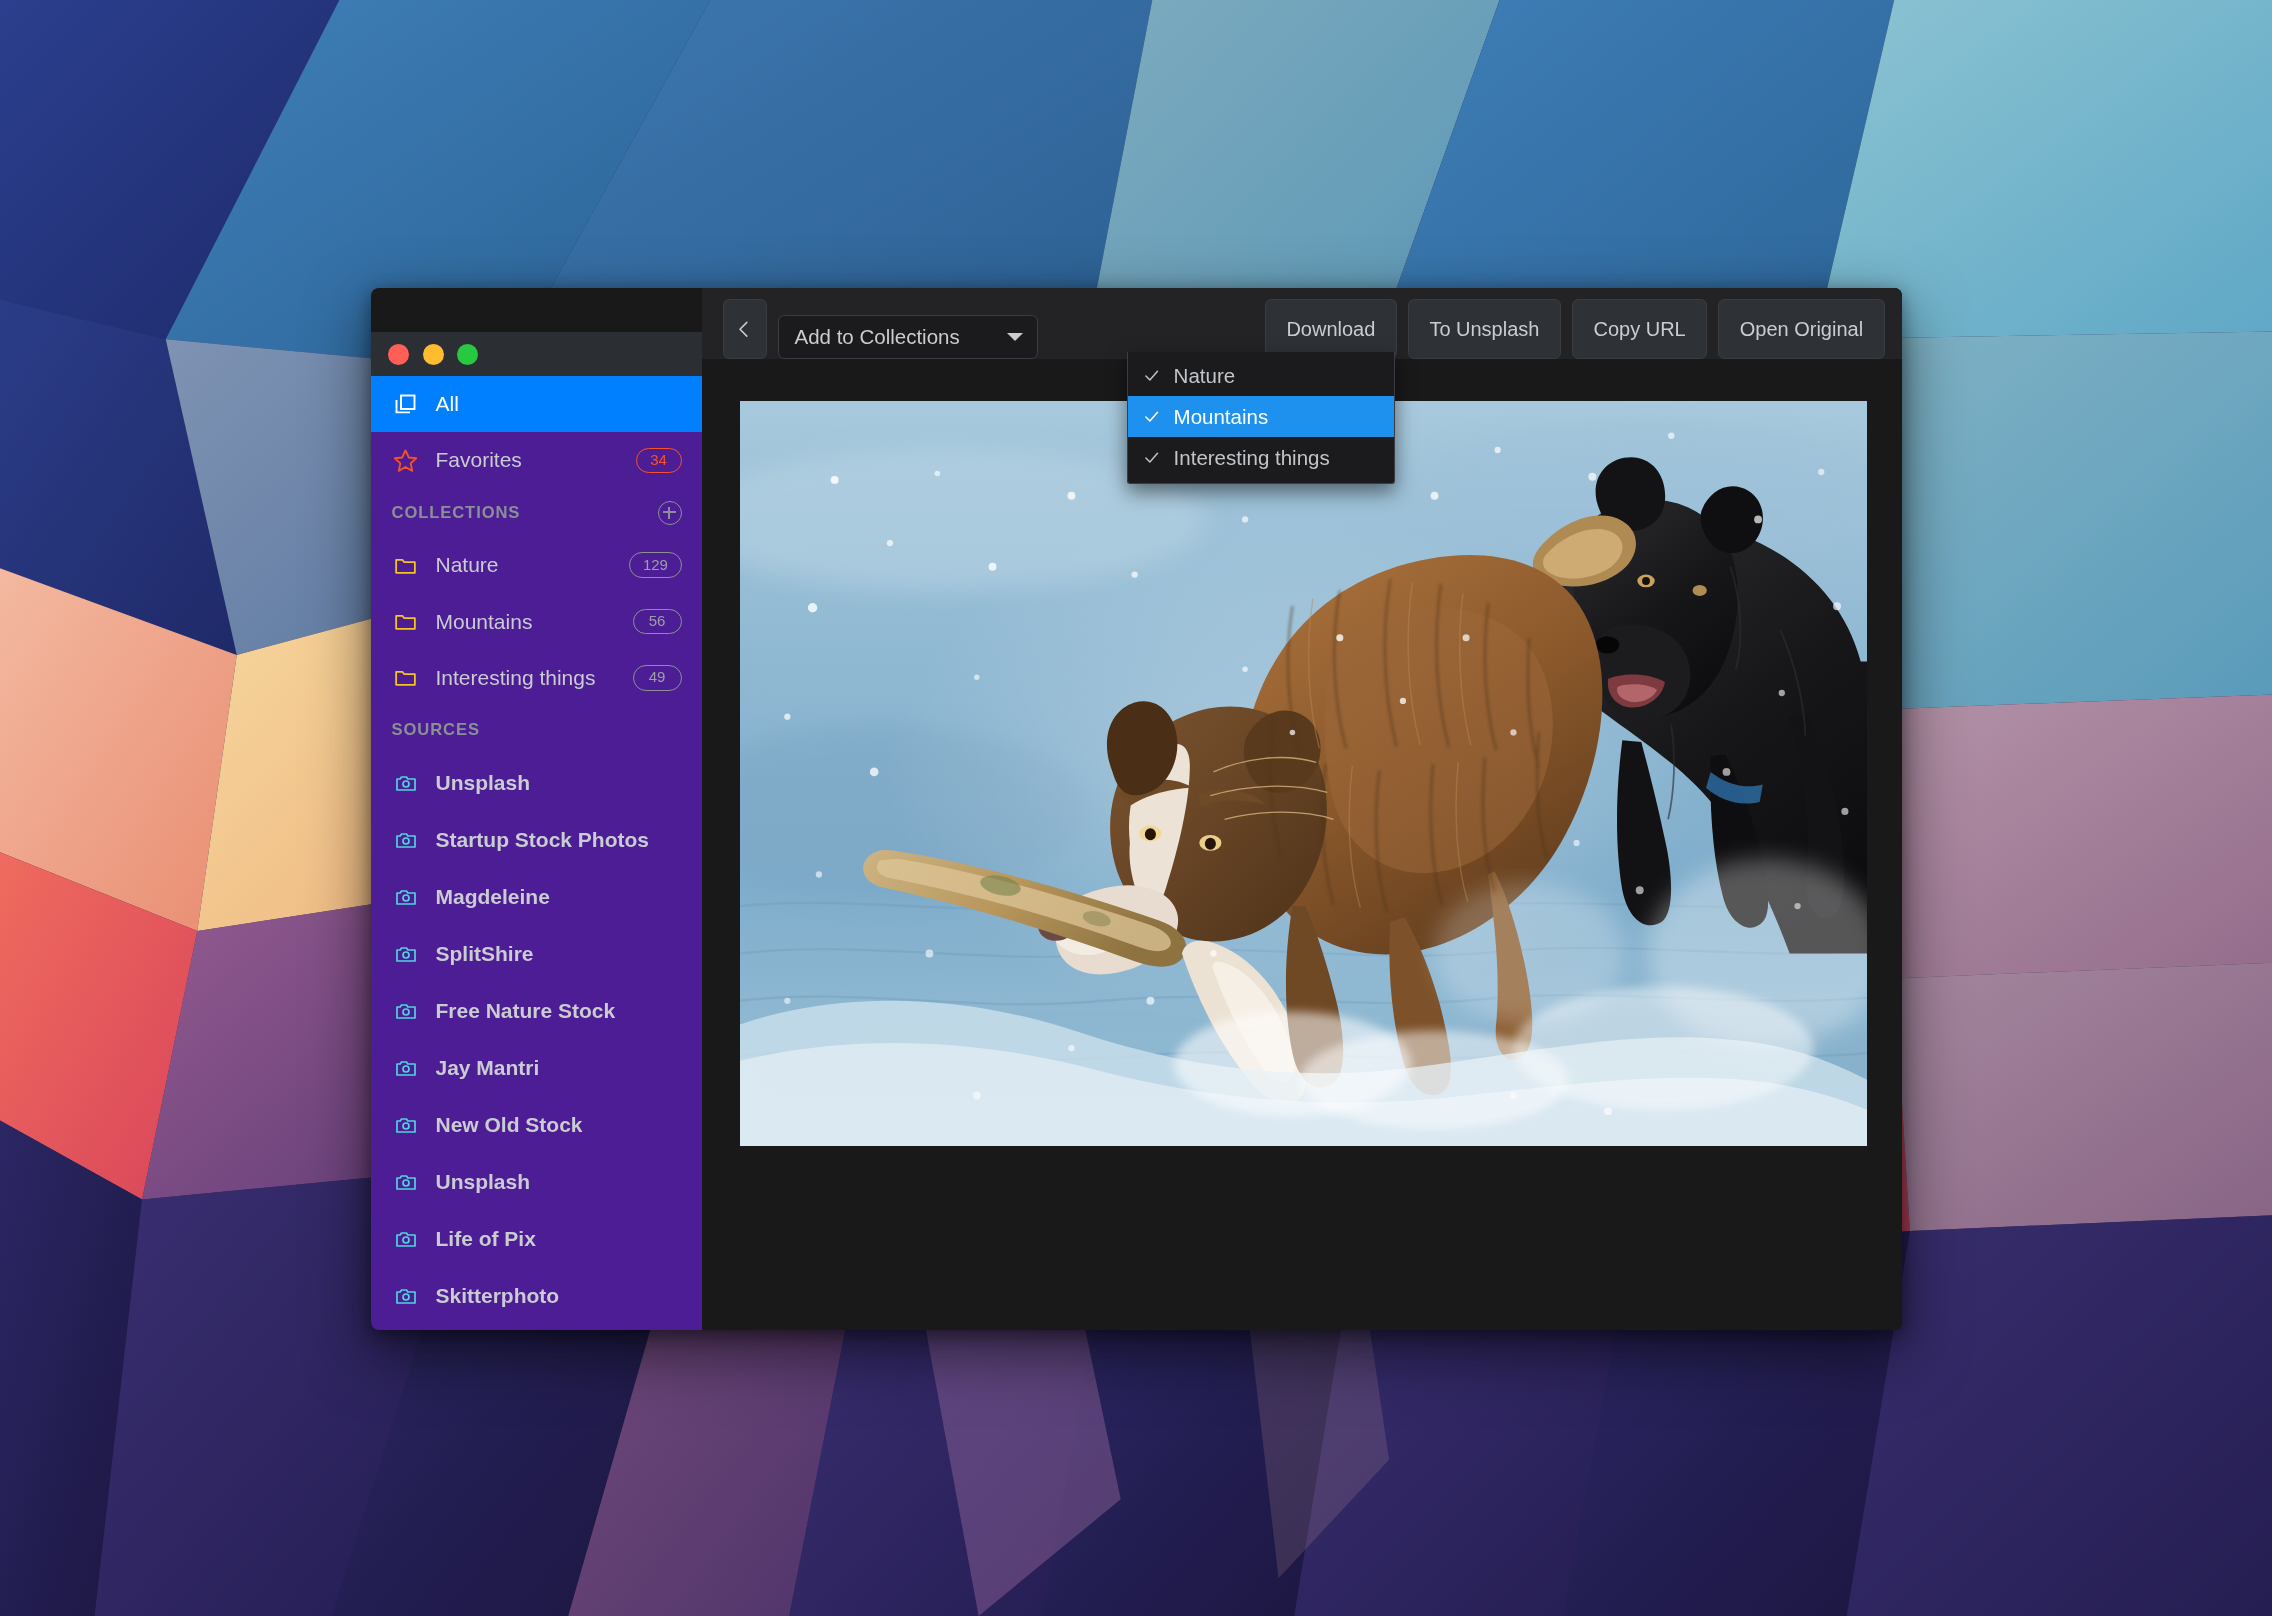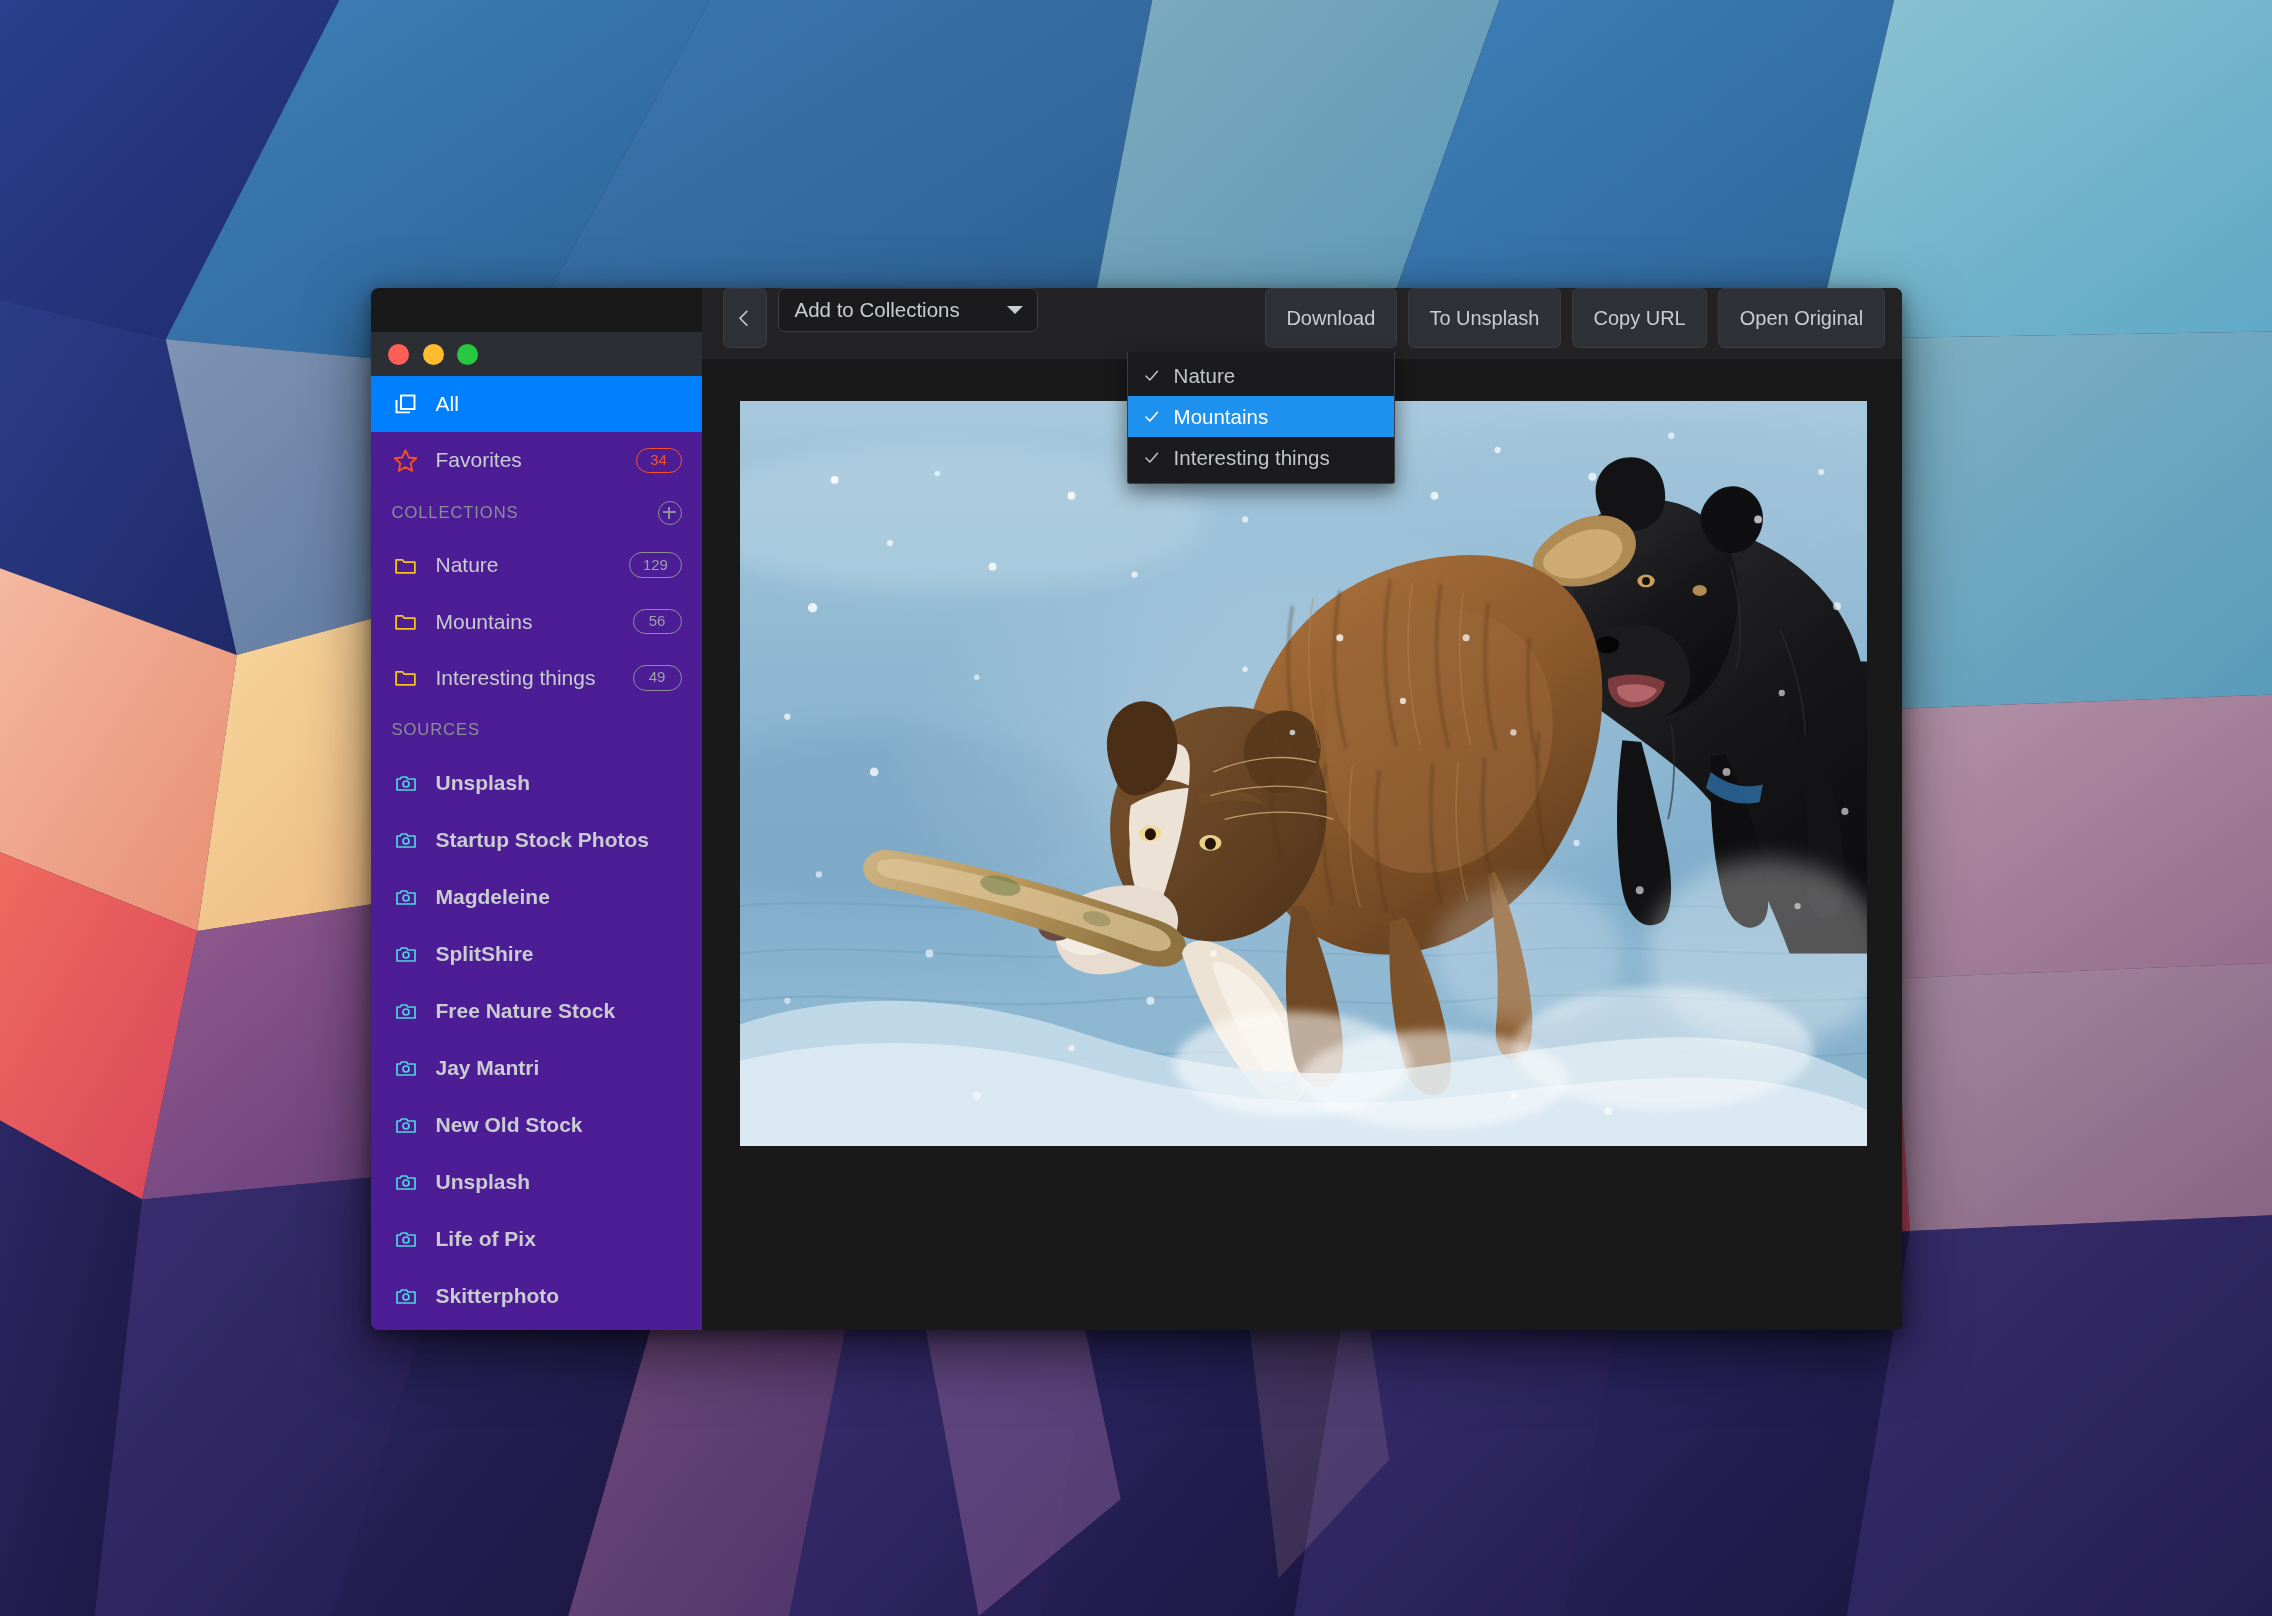--- a/index.html
+++ b/index.html
@@ -85,20 +85,21 @@
   }
   .badge.fav { border-color: #f4522a; color: #f4522a; min-width: 46px; }
 
   .section-head {
     height: 49px;
     display: flex; align-items: center;
     padding: 0 20.5px;
     color: #8b9096;
     font-size: 16.6px;
     letter-spacing: 0.9px;
+    font-weight: bold;
   }
   .section-head .sec-title { flex: 1 1 auto; }
   .plus-btn {
     width: 24px; height: 24px; border-radius: 50%;
     border: 1.6px solid #8b9096;
     position: relative;
     flex: 0 0 24px;
   }
   .plus-btn::before, .plus-btn::after {
     content: ""; position: absolute; background: #8b9096;
@@ -112,21 +113,21 @@
   #main {
     flex: 1 1 auto;
     background: #191919;
     display: flex; flex-direction: column;
     position: relative;
     min-width: 0;
   }
   #toolbar {
     height: 71px; flex: 0 0 71px;
     background: #232326;
-    display: flex; align-items: flex-start;
+    display: flex; align-items: flex-end;
     padding: 0 17.4px 0 20.5px;
     gap: 11px;
     position: relative;
     z-index: 5;
   }
   .tb-btn {
     background: #2e3136;
     border: 0.8px solid #3a3e44;
     border-radius: 6.3px;
     color: #c9ccd0;

